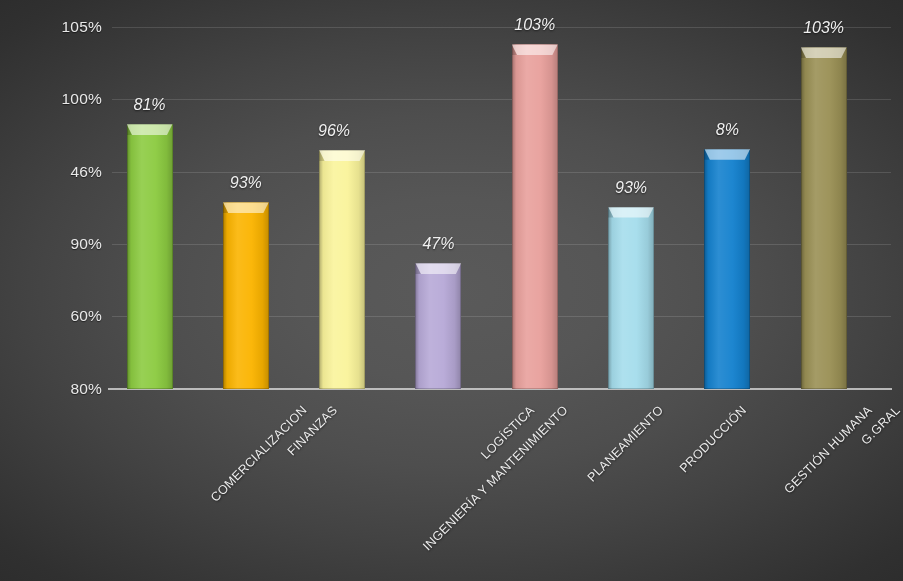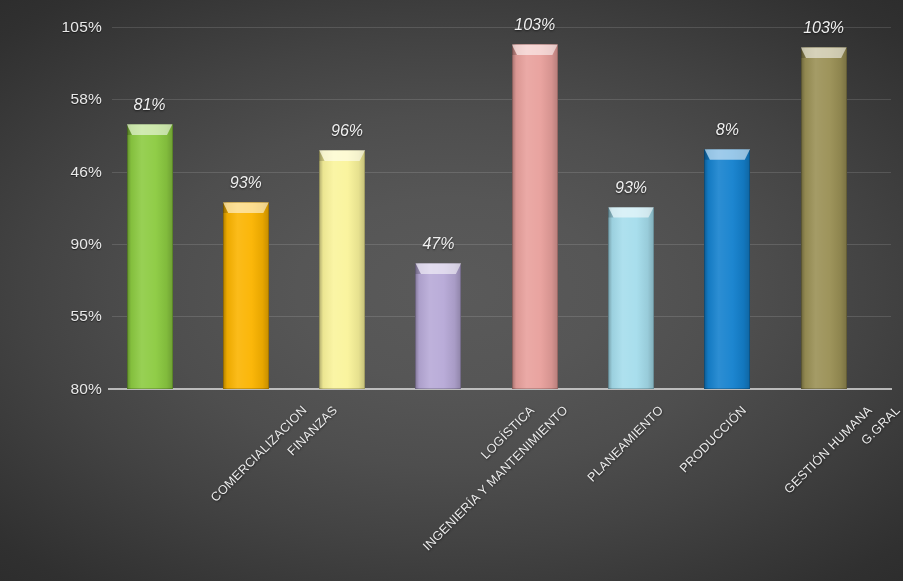--- a/index.html
+++ b/index.html
@@ -173,24 +173,24 @@
   <div class="plot">
     <div class="gridline" style="top:27px"></div>
     <div class="gridline" style="top:99px"></div>
     <div class="gridline" style="top:172px"></div>
     <div class="gridline" style="top:244px"></div>
     <div class="gridline" style="top:316px"></div>
     <div class="gridline axis-base" style="top:388px"></div>
 
     <div class="ytick-wrap">
       <div class="ytick" style="top:27px">105%</div>
-      <div class="ytick" style="top:99px">58%</div>
+      <div class="ytick" style="top:99px">100%</div>
       <div class="ytick" style="top:172px">46%</div>
       <div class="ytick" style="top:244px">90%</div>
-      <div class="ytick" style="top:316px">55%</div>
+      <div class="ytick" style="top:316px">60%</div>
       <div class="ytick" style="top:389px">80%</div>
     </div>
   </div>
 
   <div class="bars-layer" id="bars-layer">
       <div class="bar-group" style="left: 126.5px; width: 46px; height: 264.984px;">
         <div class="bar" title="COMERCIALIZACION: 98%" style="height: 264.984px; background: rgb(140, 203, 65);">
           <div class="bar-shade"></div>
           <div class="bar-cap"></div>
           <div class="bar-outline"></div>
@@ -205,21 +205,21 @@
         </div>
       </div>
       <div class="bar-value" style="left: 245.8px; top: 174.208px;">93%</div>
       <div class="bar-group" style="left: 319.1px; width: 46px; height: 238.92px;">
         <div class="bar" title="INGENIERÍA Y MANTENIMIENTO: 96%" style="height: 238.92px; background: rgb(250, 244, 155);">
           <div class="bar-shade"></div>
           <div class="bar-cap"></div>
           <div class="bar-outline"></div>
         </div>
       </div>
-      <div class="bar-value" style="left: 347px; top: 122.08px; text-align: right;">96%</div>
+      <div class="bar-value" style="left: 334px; top: 122.08px; text-align: right;">96%</div>
       <div class="bar-group" style="left: 415.4px; width: 46px; height: 125.976px;">
         <div class="bar" title="LOGÍSTICA: 89%" style="height: 125.976px; background: rgb(183, 169, 215);">
           <div class="bar-shade"></div>
           <div class="bar-cap"></div>
           <div class="bar-outline"></div>
         </div>
       </div>
       <div class="bar-value" style="left: 438.4px; top: 235.024px;">47%</div>
       <div class="bar-group" style="left: 511.7px; width: 46px; height: 344.624px;">
         <div class="bar" title="PLANEAMIENTO: 103%" style="height: 344.624px; background: rgb(232, 160, 156);">

